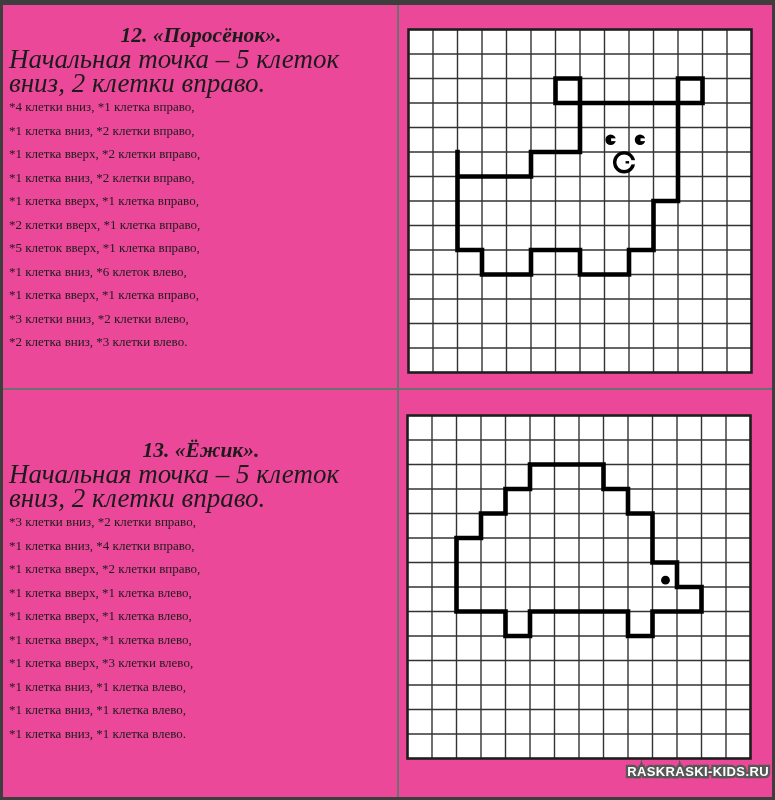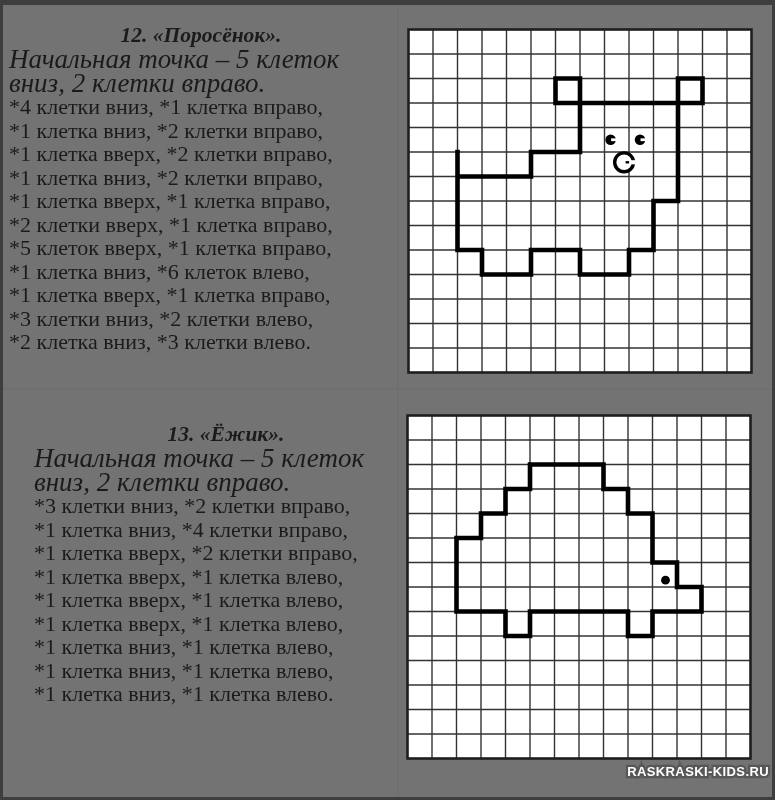--- a/index.html
+++ b/index.html
@@ -6,21 +6,21 @@
   body{
     width:775px;height:800px;position:relative;
     background:#e9e9ec;
     font-family:"Liberation Serif", serif;
   }
   .page{
     position:absolute; inset:0;
     box-sizing:border-box;
     border:3px solid #3e3e3e;
     border-top-width:5px;
-    background:#737373;
+    background:#ec4899;
   }
   .vdivider{
     position:absolute; left:394px; top:0; bottom:0; width:2px;
     background:#6f6f6f;
   }
   .hdivider{
     position:absolute; left:0; right:0; top:383px; height:2px;
     background:#6f6f6f;
   }
   .text-block{
@@ -31,21 +31,21 @@
     text-align:center;
     font-weight:bold; font-style:italic;
     font-size:21.5px; line-height:26px;
     white-space:nowrap;
   }
   .sec-intro{
     font-style:italic;
     font-size:27px; line-height:23.7px;
   }
   .steps .step{
-    font-size:22px; line-height:23.5px;
+    font-size:13px; line-height:23.5px;
     white-space:nowrap;
   }
   .grid-svg{ position:absolute; }
   .watermark{
     position:absolute; right:3px; top:759px;
     font-family:"Liberation Sans", sans-serif;
     font-weight:bold; font-size:13px; letter-spacing:0.4px;
     color:#ffffff;
     -webkit-text-stroke:4.5px #585858;
     paint-order:stroke fill;
@@ -74,30 +74,31 @@
         <div class="step">*1 клетка вверх, *1 клетка вправо,</div>
         <div class="step">*2 клетки вверх, *1 клетка вправо,</div>
         <div class="step">*5 клеток вверх, *1 клетка вправо,</div>
         <div class="step">*1 клетка вниз, *6 клеток влево,</div>
         <div class="step">*1 клетка вверх, *1 клетка вправо,</div>
         <div class="step">*3 клетки вниз, *2 клетки влево,</div>
         <div class="step">*2 клетка вниз, *3 клетки влево.</div>
       </div>
   </div>
 
-  <div class="text-block" style="top:416px;margin-left:25px;">
+  <div class="text-block" style="top:432px;">
     <div class="sec-title">13. «Ёжик».</div>
     <div class="sec-intro">Начальная точка – 5 клеток вниз, 2 клетки вправо.</div>
     <div class="steps">
         <div class="step">*3 клетки вниз, *2 клетки вправо,</div>
         <div class="step">*1 клетка вниз, *4 клетки вправо,</div>
         <div class="step">*1 клетка вверх, *2 клетки вправо,</div>
         <div class="step">*1 клетка вверх, *1 клетка влево,</div>
         <div class="step">*1 клетка вверх, *1 клетка влево,</div>
         <div class="step">*1 клетка вверх, *1 клетка влево,</div>
+        <div class="step">*1 клетка вверх, *3 клетки влево,</div>
         <div class="step">*1 клетка вниз, *1 клетка влево,</div>
         <div class="step">*1 клетка вниз, *1 клетка влево,</div>
         <div class="step">*1 клетка вниз, *1 клетка влево.</div>
       </div>
   </div>
 
   <svg class="grid-svg" style="left:404px; top:23px;" width="346" height="346" viewBox="-1.5 -1.5 346 346">
       <rect x="0" y="0" width="343" height="343" fill="#ffffff"></rect>
       <line x1="24.5" y1="0" x2="24.5" y2="343" stroke="#333333" stroke-width="1.4"></line>
       <line x1="49" y1="0" x2="49" y2="343" stroke="#333333" stroke-width="1.4"></line>

